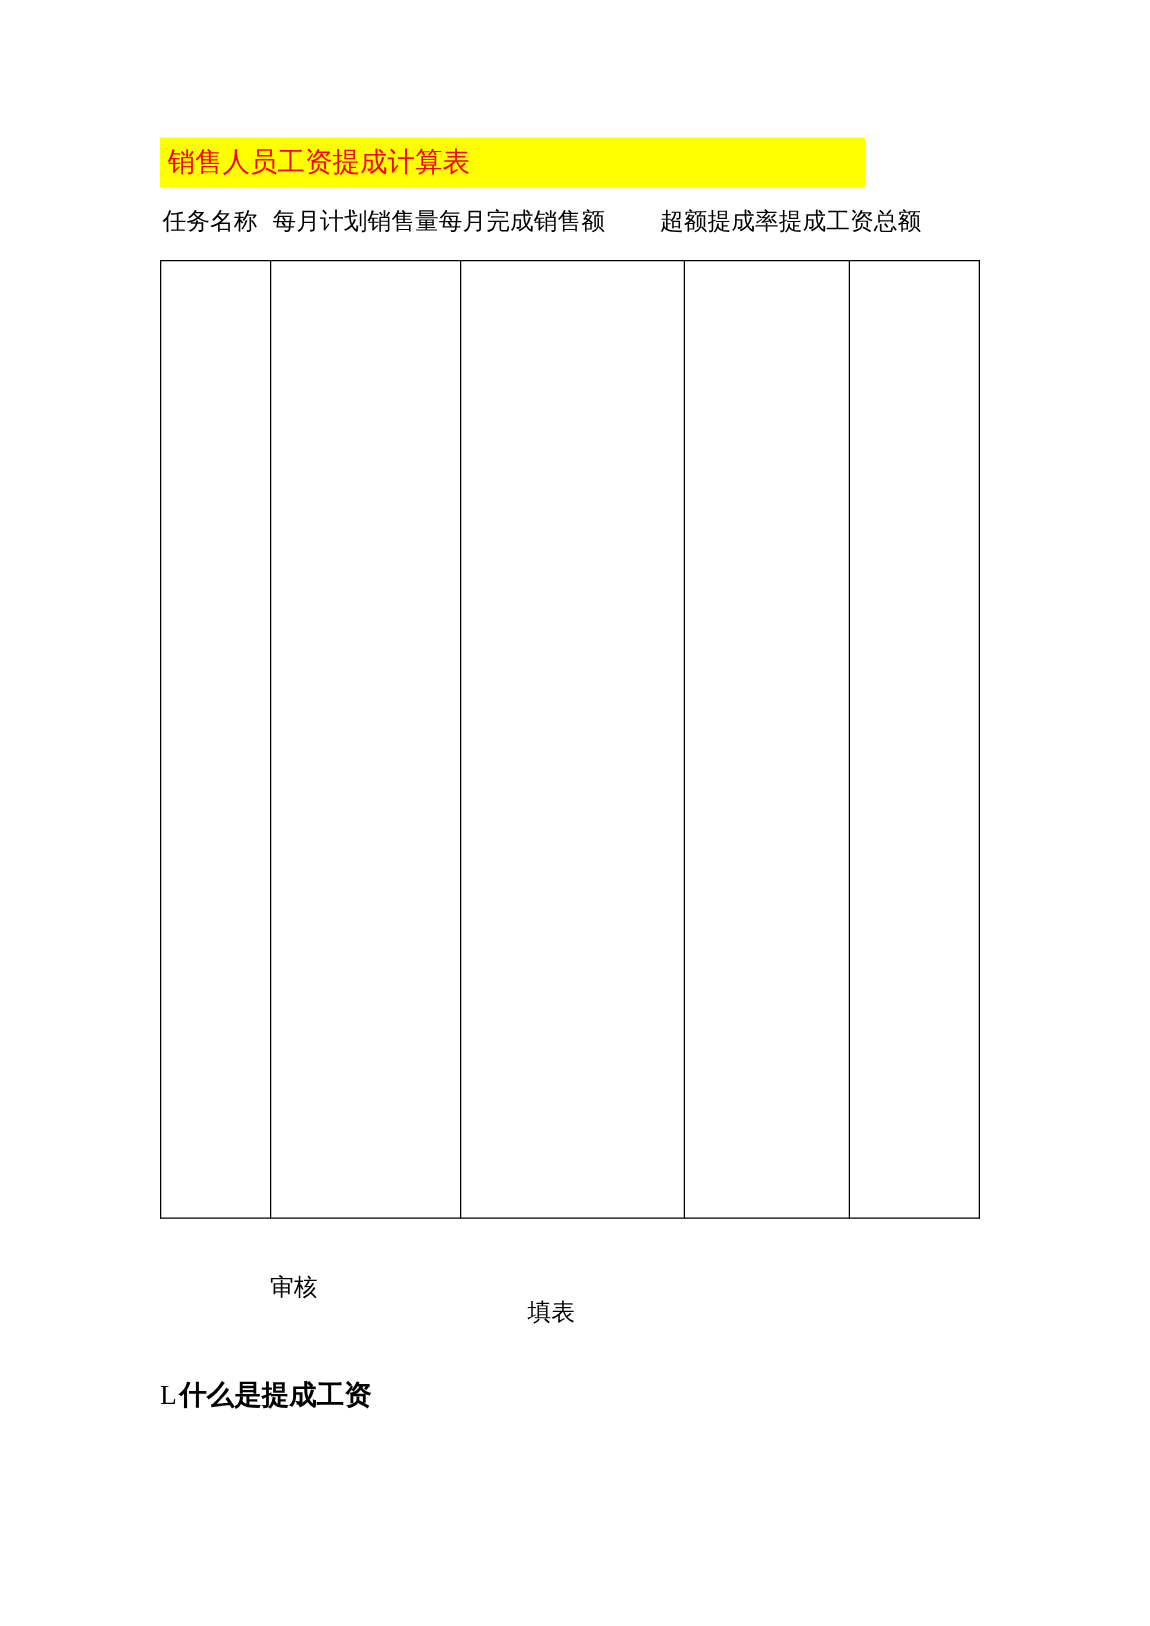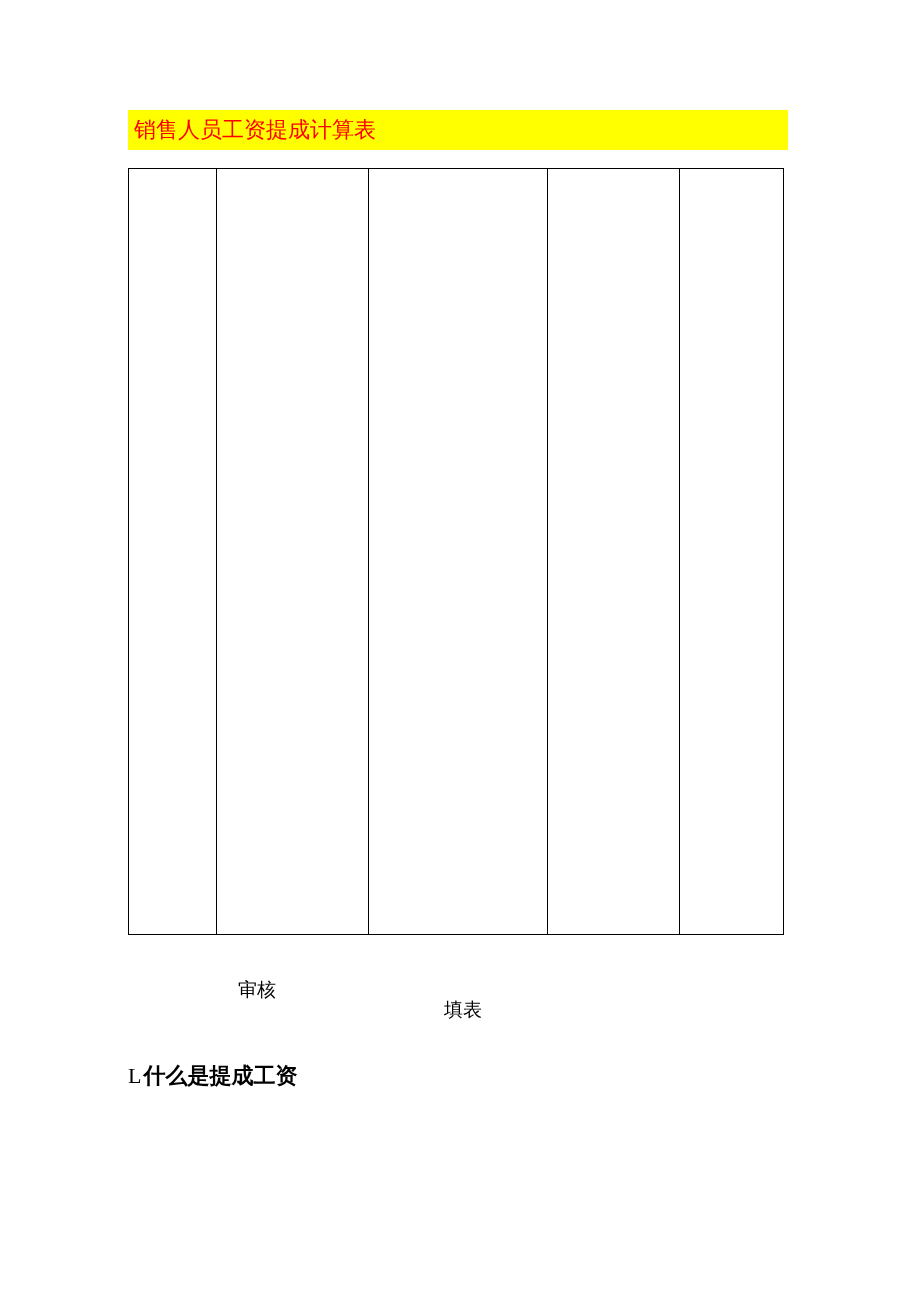--- a/index.html
+++ b/index.html
@@ -13,21 +13,21 @@
       background: #ffffff;
       font-family: "SimSun", "宋体", serif;
       position: relative;
     }
     .content {
       padding: 110px 128px 0 128px;
     }
     .title-bar {
       background: #ffff00;
       padding: 5px 6px;
-      width: 660px;
+      width: 564px;
     }
     .title-text {
       color: #ff0000;
       font-size: 22px;
       font-weight: normal;
     }
     .date-line {
       font-size: 19px;
       color: #000000;
       margin-top: 12px;
@@ -56,21 +56,21 @@
     .main-table .col2 { width: 152px; }
     .main-table .col3 { width: 180px; }
     .main-table .col4 { width: 132px; }
     .main-table .col5 { width: 104px; }
     .signature-row {
       margin-top: 42px;
       font-size: 19px;
       color: #000000;
       display: flex;
     }
-    .sig-audit { margin-left: 110px; }
+    .sig-audit { margin-left: 88px; }
     .sig-fill { margin-left: 168px; margin-top: 20px; }
     .section-heading {
       margin-top: 38px;
       font-size: 22px;
       font-weight: bold;
       color: #000000;
       font-family: "SimHei", "黑体", sans-serif;
     }
     .section-heading .latin {
       font-family: "Times New Roman", serif;
@@ -80,20 +80,25 @@
   </style>
 </head>
 <body>
 
 <div class="content">
   <div class="title-bar">
     <span class="title-text">销售人员工资提成计算表</span>
   </div>
 
 
+  <div class="header-row">
+    <span class="header-col-1">任务名称</span>
+    <span class="header-col-2">每月计划销售量每月完成销售额</span>
+    <span class="header-col-3">超额提成率提成工资总额</span>
+  </div>
 
   <table class="main-table">
     <tbody>
         <tr>
       <td class="col1"></td>
       <td class="col2"></td>
       <td class="col3"></td>
       <td class="col4"></td>
       <td class="col5"></td>
     </tr>

